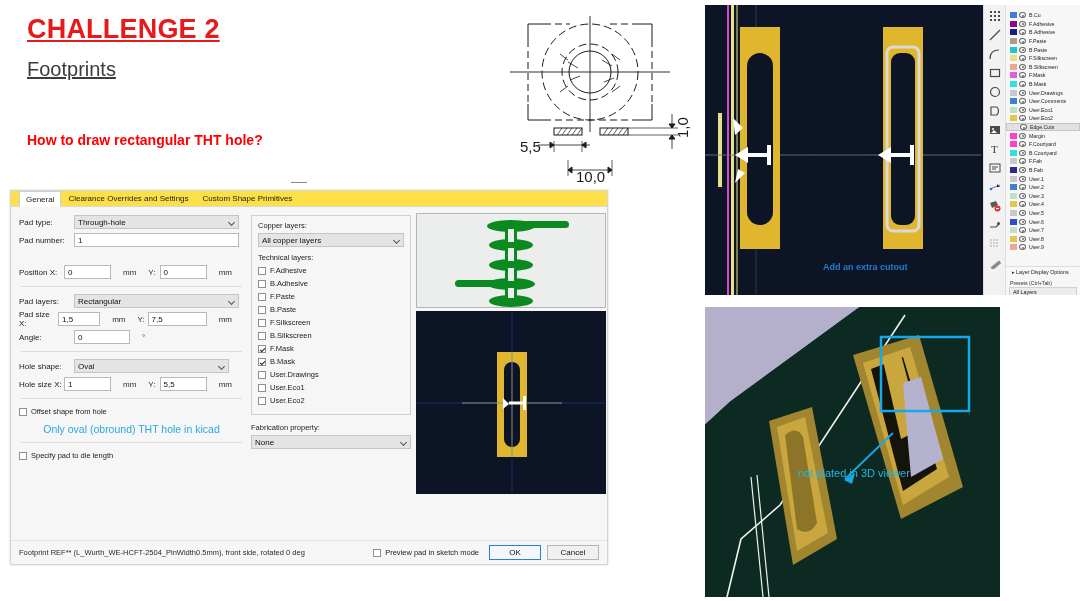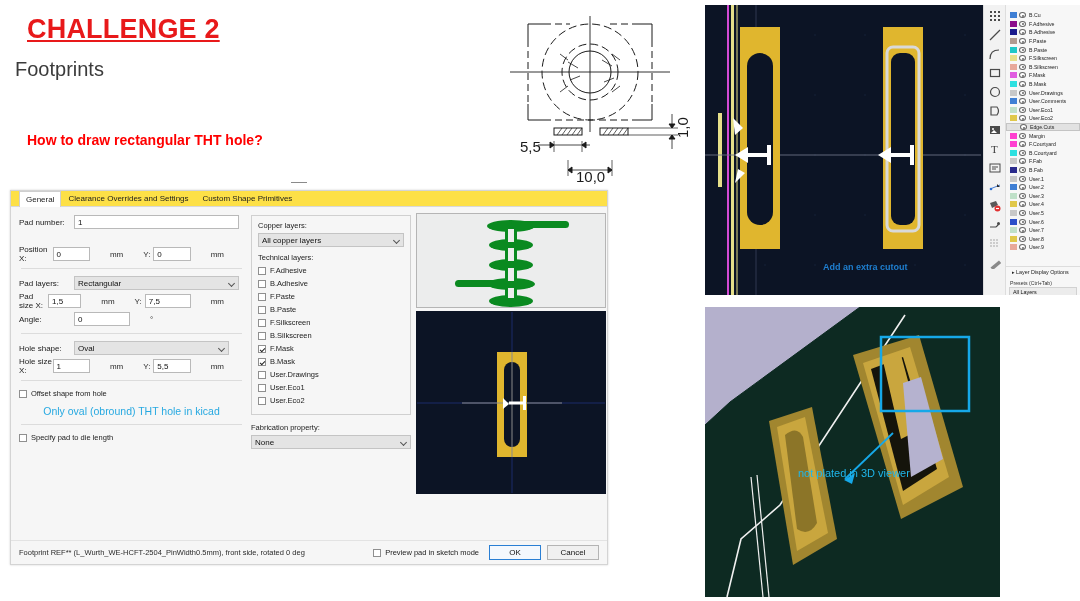--- a/index.html
+++ b/index.html
@@ -12,22 +12,22 @@
     overflow:hidden;
   }
 
   
   .slide-title{
     position:absolute; left:27px; top:14px;
     font-size:27px; font-weight:bold; color:#e8191a;
     text-decoration:underline; letter-spacing:.2px;
   }
   .slide-sub{
-    position:absolute; left:15px; top:58px;
-    font-size:20px; color:#3b3b3b;
+    position:absolute; left:27px; top:58px;
+    font-size:20px; color:#3b3b3b;text-decoration:underline;
   }
   .slide-question{
     position:absolute; left:27px; top:132px;
     font-size:14px; font-weight:bold; color:#ff0000;
   }
 
   
   .mech-draw{ position:absolute; left:500px; top:10px; width:200px; height:180px; }
 
   
@@ -72,21 +72,21 @@
   .sel{
     background:#e4e4e4; border:1px solid #c4c4c4; height:14px;
     font-size:8px; padding:0 3px; color:#111; line-height:13px;
     display:flex; align-items:center; position:relative;
   }
   .sel .caret{
     position:absolute; right:4px; top:4px;
     width:5px; height:5px; border-left:1px solid #555; border-bottom:1px solid #555;
     transform:rotate(-45deg);
   }
-  .unit{ font-size:8px; margin:0 20px; }
+  .unit{ font-size:8px; margin:0 12px; }
   .sep{ border-top:1px solid #dcdcdc; margin:7px 2px 7px 2px; }
 
   .cbrow{ display:flex; align-items:center; margin-bottom:2px; height:11px; }
   .cbox{
     width:8px; height:8px; border:1px solid #8f8f8f; background:#fff;
     margin-right:4px; position:relative; flex:none;
   }
   .cbox.checked::after{
     content:""; position:absolute; left:1px; top:2px; width:4px; height:2px;
     border-left:1.2px solid #222; border-bottom:1.2px solid #222;
@@ -236,20 +236,27 @@
   <div class="tabs">
     <div class="tab active">General</div>
     <div class="tab">Clearance Overrides and Settings</div>
     <div class="tab">Custom Shape Primitives</div>
   </div>
 
   <div class="dlg-body">
 
     <div class="col-left">
 
+      <div class="frow">
+        <span class="flabel">Pad type:</span>
+        <div class="sel" style="width:165px">
+          <span>Through-hole</span>
+          <span class="caret"></span>
+        </div>
+      </div>
 
       <div class="frow">
         <span class="flabel">Pad number:</span>
         <div class="inp" style="width:165px">
           <span>1</span>
         </div>
       </div>
 
       <div style="height:14px"></div>
 

